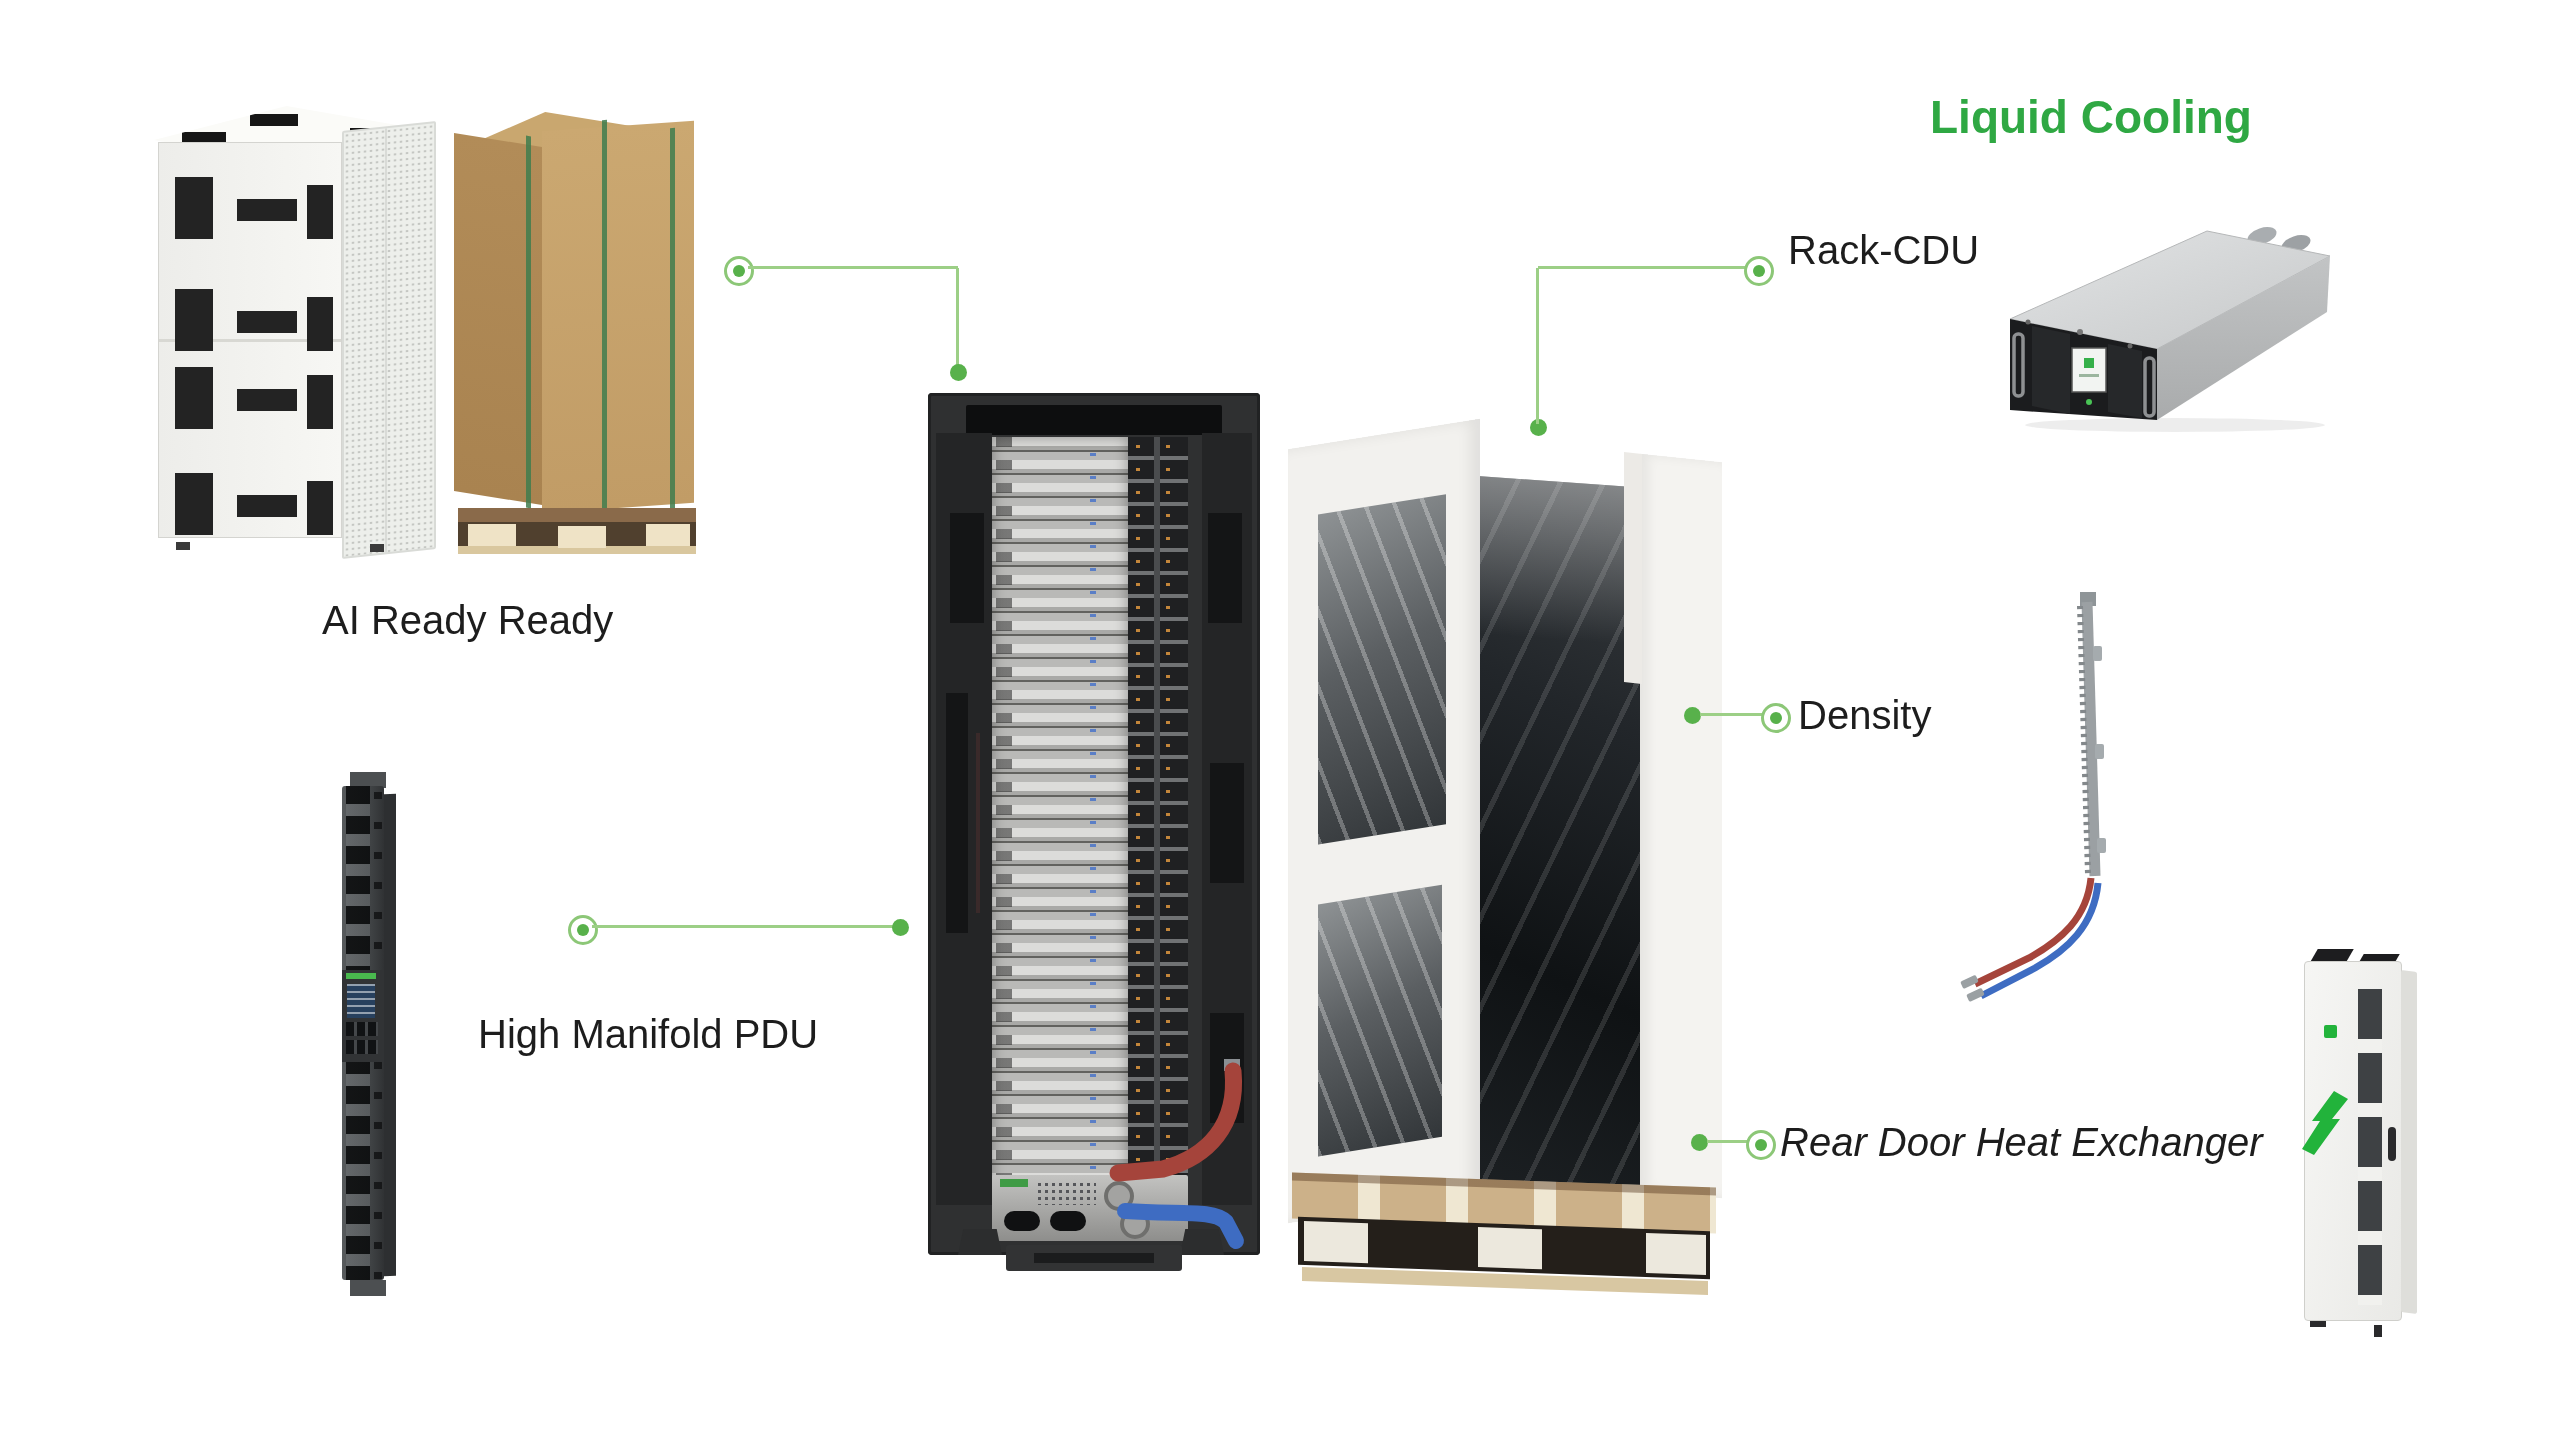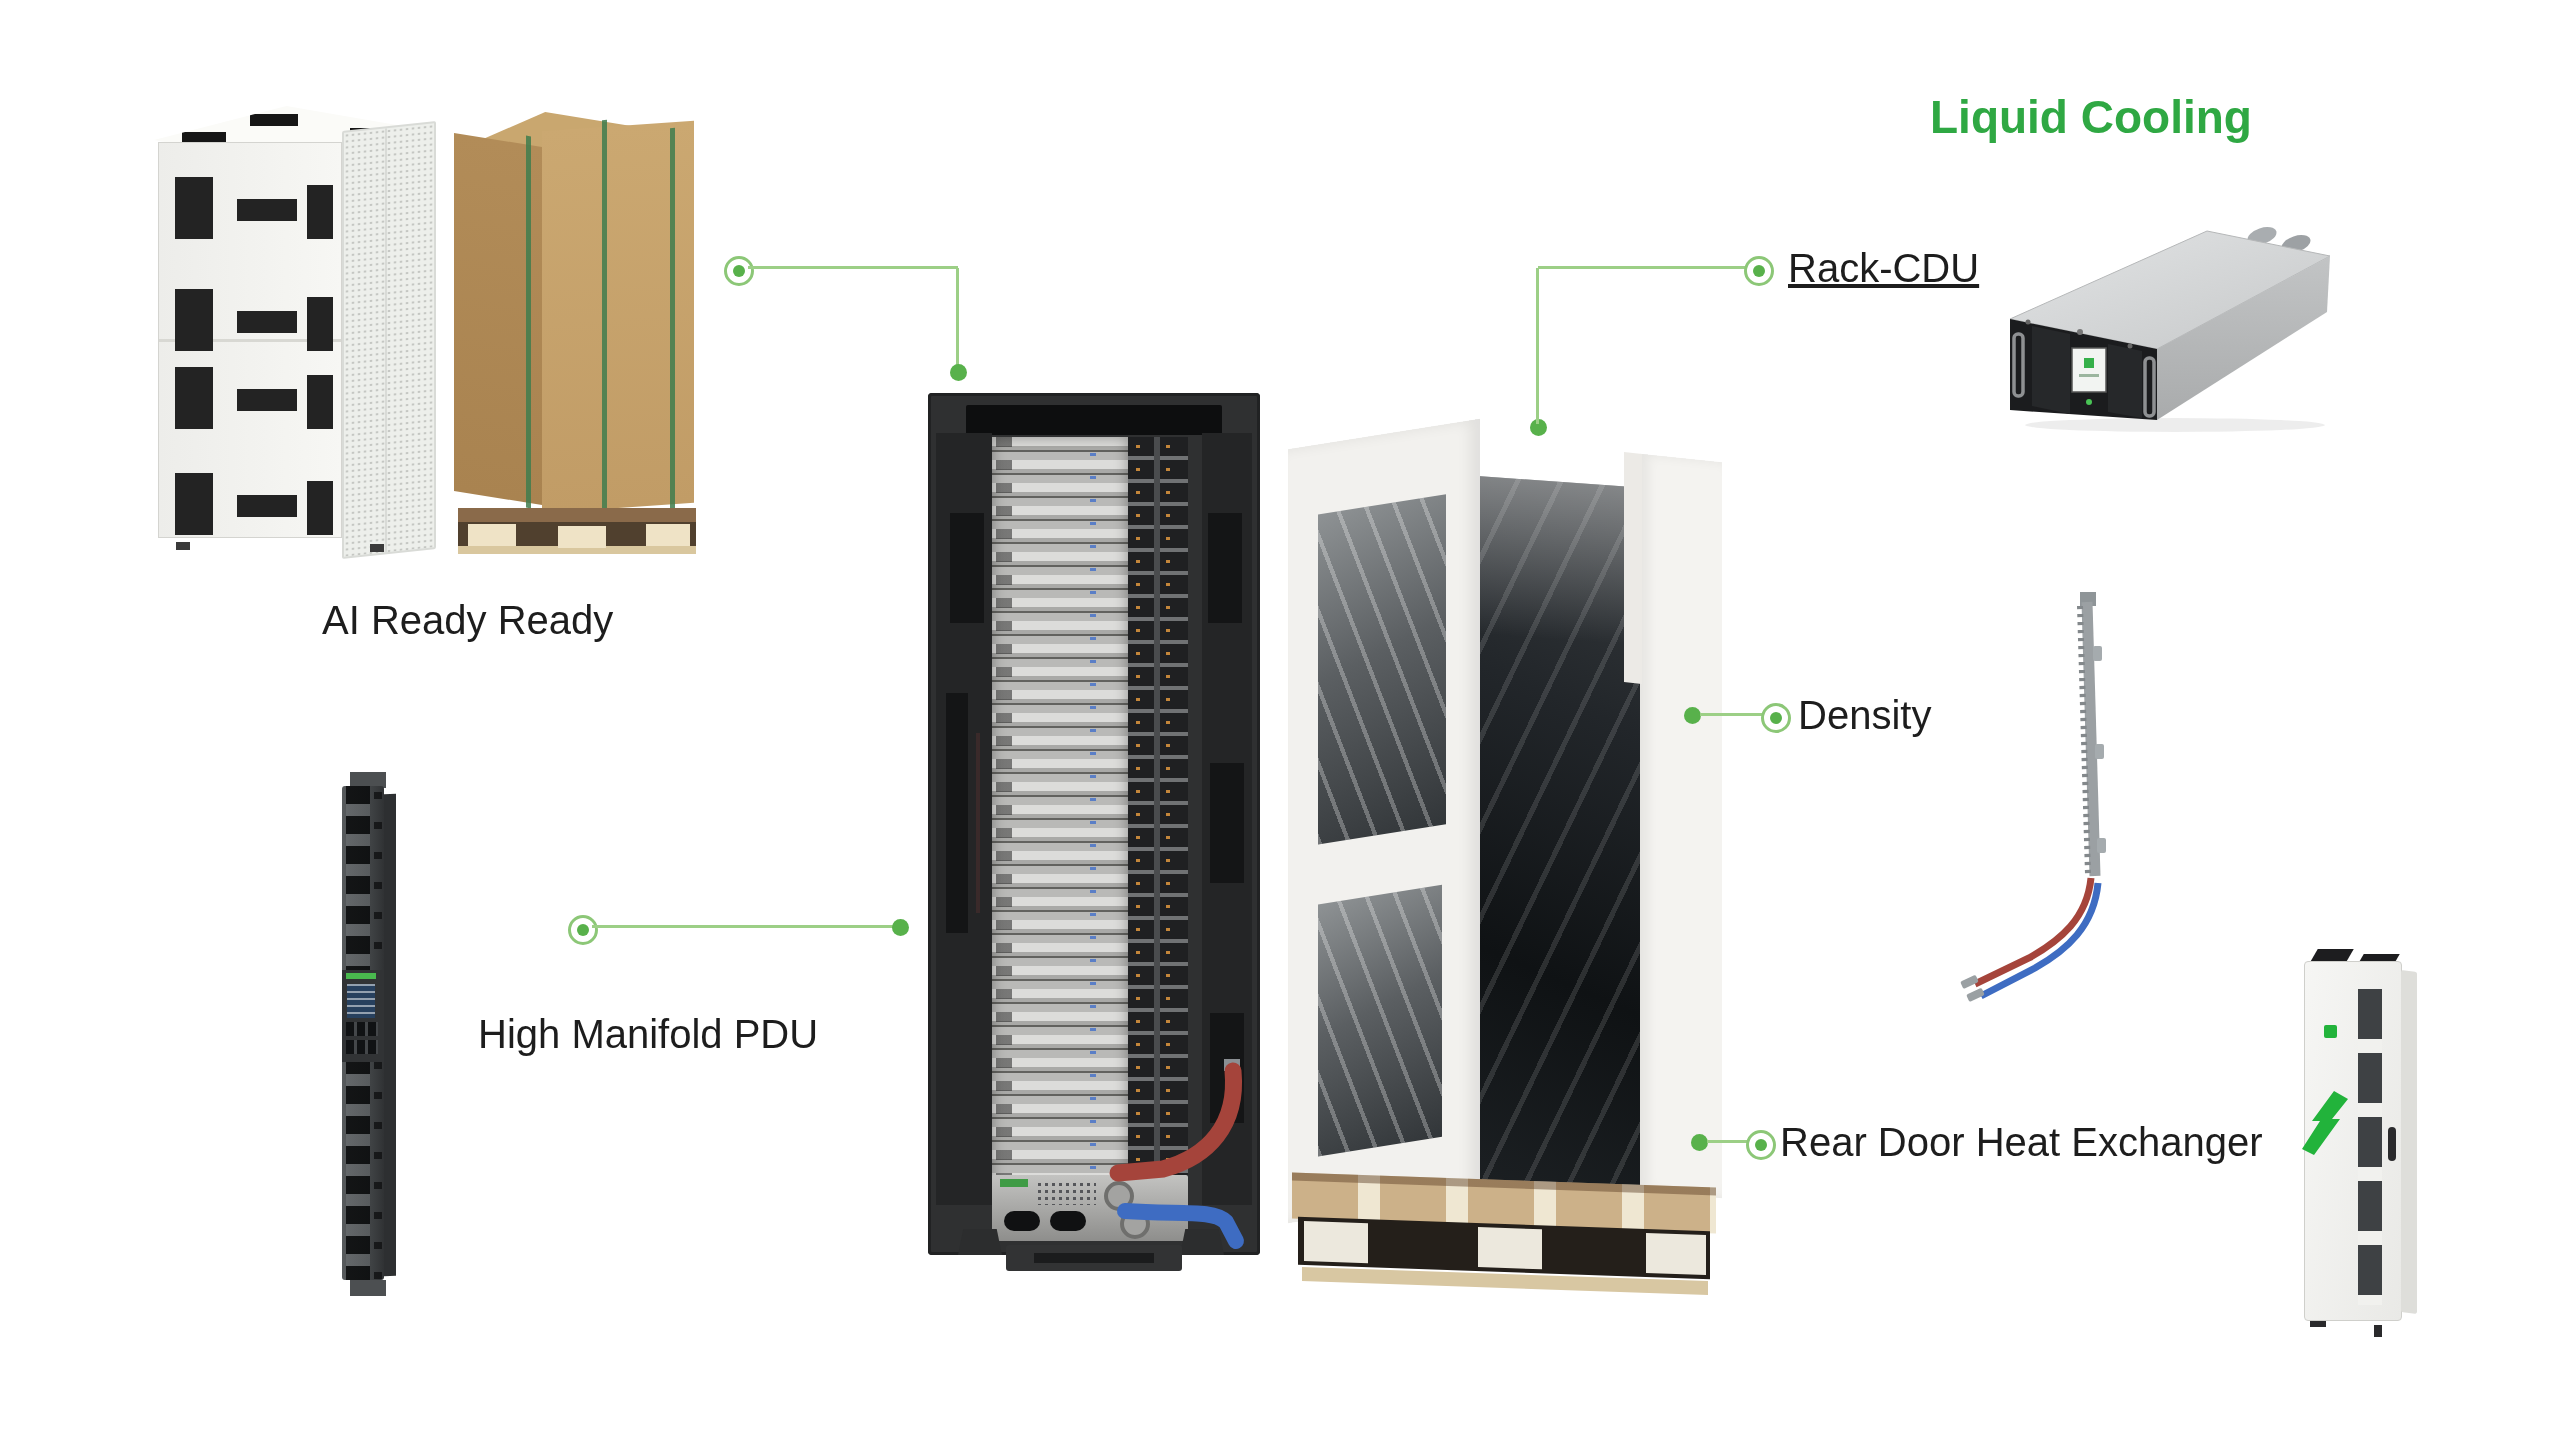--- a/index.html
+++ b/index.html
@@ -267,21 +267,21 @@
     <div class="fr-runner"></div>
   </div>
 </div>
 
 <div class="heading">Liquid Cooling</div>
 
 <div class="c-dot" style="left:1530px;top:419px;"></div>
 <div class="c-line" style="left:1536px;top:268px;width:3px;height:156px;"></div>
 <div class="c-line" style="left:1538px;top:266px;width:208px;height:3px;"></div>
 <div class="c-ring" style="left:1744px;top:256px;"></div>
-<div class="item-label" style="left:1788px;top:246px;text-decoration:underline;">Rack-CDU</div>
+<div class="item-label" style="left:1788px;top:228px;">Rack-CDU</div>
 
 <svg class="abs cdu-svg" viewBox="0 0 345 212">
   <defs>
     <linearGradient id="cduTop" x1="0" y1="0" x2="1" y2="1">
       <stop offset="0" stop-color="#e2e4e5"></stop>
         <stop offset="1" stop-color="#c6c8c9"></stop>
     </linearGradient>
     <linearGradient id="cduSide" x1="0" y1="0" x2="0" y2="1">
       <stop offset="0" stop-color="#c2c4c5"></stop>
         <stop offset="1" stop-color="#a9abac"></stop>
@@ -320,21 +320,21 @@
   <rect x="152" y="250" width="9" height="15" rx="2" fill="#a5abae"></rect>
   <path d="M146,290 C142,330 116,352 84,370 L30,396" stroke="#a5443b" stroke-width="7" fill="none"></path>
   <path d="M153,295 C149,338 122,362 90,380 L36,408" stroke="#3e6cc2" stroke-width="7" fill="none"></path>
   <rect x="16" y="390" width="17" height="8" rx="2" fill="#9aa0a3" transform="rotate(-25 24 394)"></rect>
   <rect x="22" y="403" width="17" height="8" rx="2" fill="#9aa0a3" transform="rotate(-25 30 407)"></rect>
 </svg>
 
 <div class="c-dot" style="left:1691px;top:1134px;"></div>
 <div class="c-line" style="left:1707px;top:1140px;width:41px;height:3px;"></div>
 <div class="c-ring" style="left:1746px;top:1130px;"></div>
-<div class="item-label" style="left:1780px;top:1120px;">Rear Door Heat Exchanger</div>
+<div class="item-label" style="left:1780px;top:1120px;font-style:italic;">Rear Door Heat Exchanger</div>
 
 <div class="abs rdhx">
   <div class="rd-topvent" style="left:14px;top:4px;width:36px;"></div>
   <div class="rd-topvent" style="left:60px;top:9px;width:36px;"></div>
   <div class="rd-main"></div>
   <div class="rd-side"></div>
   <div class="rd-mesh"></div>
   <div class="rd-logo-small"></div>
   <svg style="position:absolute;left:2px;top:140px;" width="54" height="80" viewBox="0 0 54 80">
     <polygon points="0,64 18,36 10,36 32,6 46,14 30,34 38,34 12,70" fill="#22b33b"></polygon>

